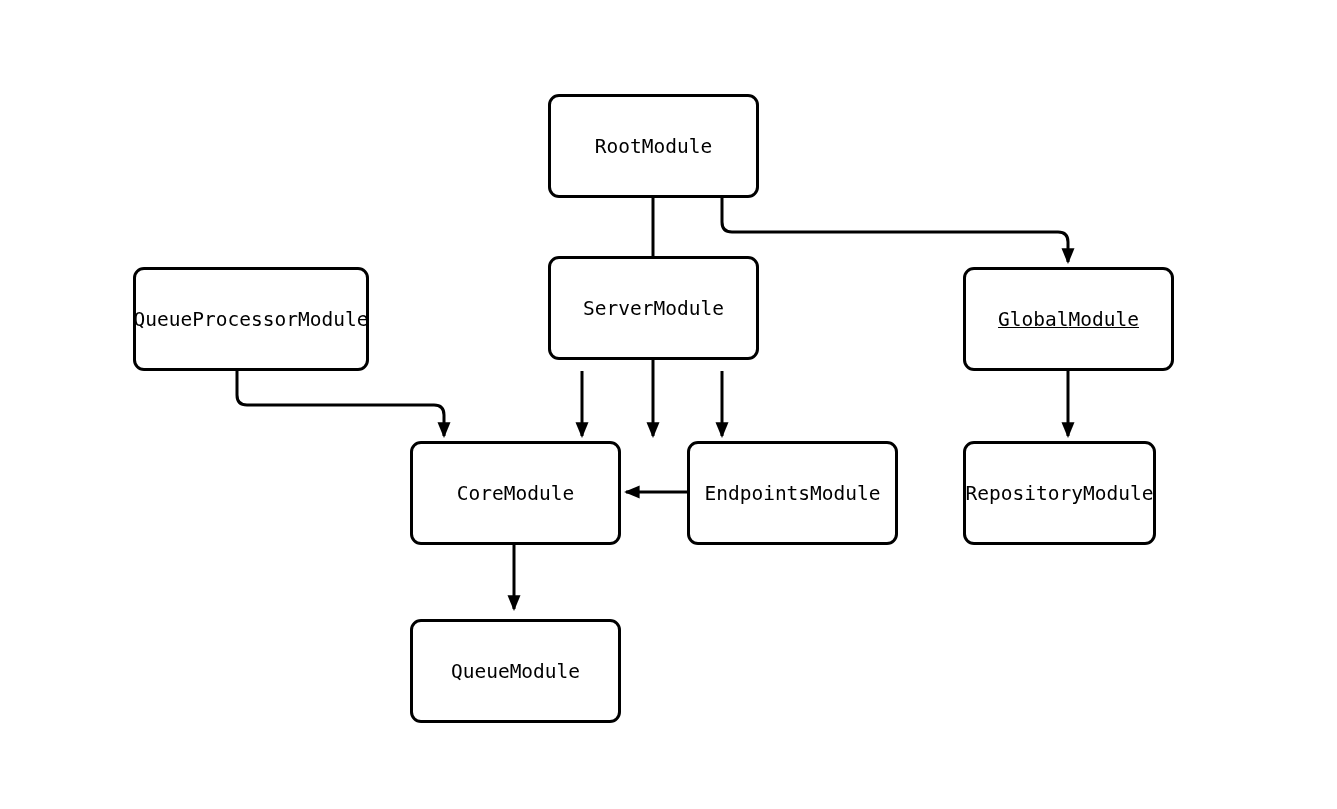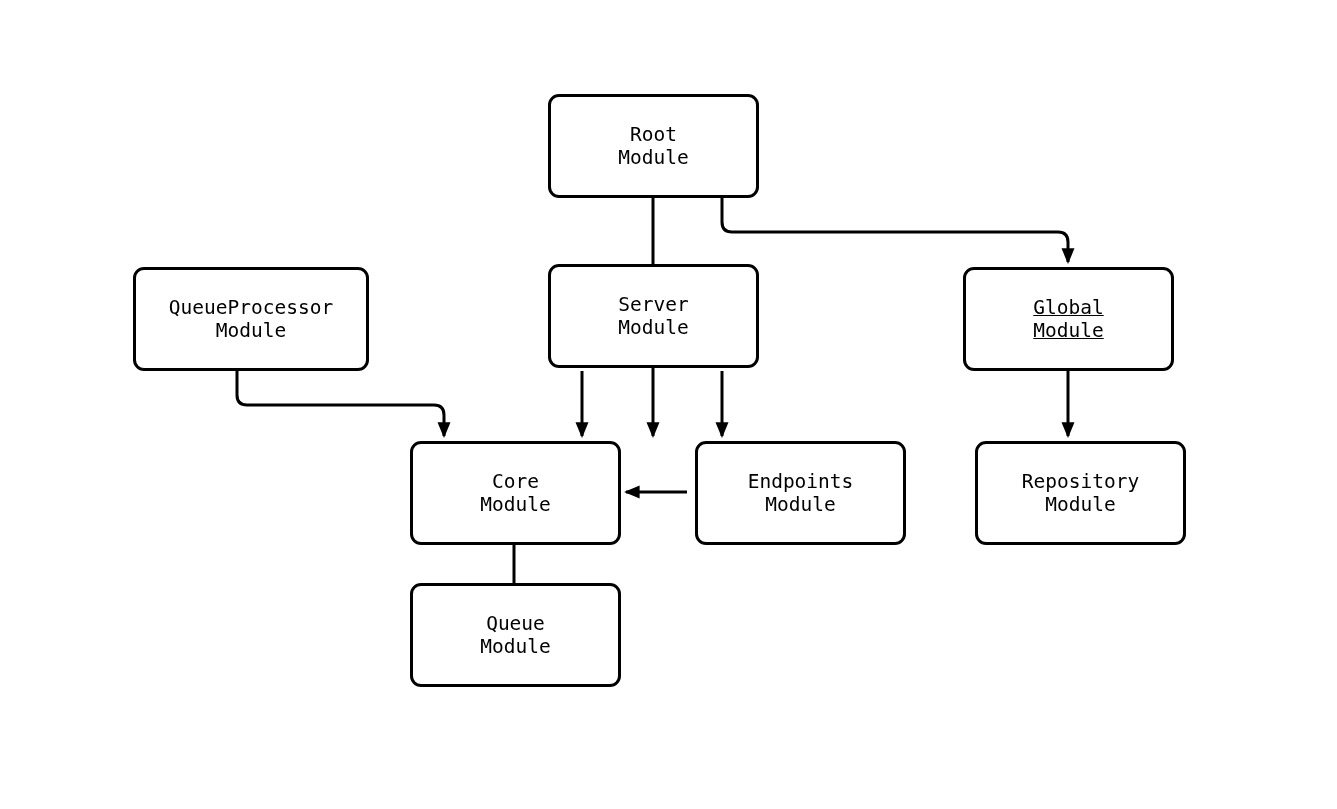--- a/index.html
+++ b/index.html
@@ -26,21 +26,20 @@
     height: 809px;
     pointer-events: none;
   }
   .node {
     position: absolute;
     box-sizing: border-box;
     background: #ffffff;
     border: 3px solid #000000;
     border-radius: 11px;
     display: flex;
-    flex-direction: column;
     align-items: center;
     justify-content: center;
     z-index: 2;
   }
   .node-label {
     font-family: "DejaVu Sans Mono", "Liberation Mono", monospace;
     font-size: 19.5px;
     line-height: 23px;
     color: #000000;
     text-align: center;
@@ -83,43 +82,43 @@
   <div class="node" style="left:548px; top:94px; width:211px; height:104px;">
     <div class="node-label">Root</div>
     <div class="node-label">Module</div>
   </div>
 
   <div class="node" style="left:133px; top:267px; width:236px; height:104px;">
     <div class="node-label">QueueProcessor</div>
     <div class="node-label">Module</div>
   </div>
 
-  <div class="node" style="left:548px; top:264px; width:211px; height:104px;">
+  <div class="node" style="left:548px; top:256px; width:211px; height:104px;">
     <div class="node-label">Server</div>
     <div class="node-label">Module</div>
   </div>
 
   <div class="node" style="left:963px; top:267px; width:211px; height:104px;text-decoration:underline;">
     <div class="node-label">Global</div>
     <div class="node-label">Module</div>
   </div>
 
   <div class="node" style="left:410px; top:441px; width:211px; height:104px;">
     <div class="node-label">Core</div>
     <div class="node-label">Module</div>
   </div>
 
-  <div class="node" style="left:687px; top:441px; width:211px; height:104px;margin-left:8px;">
+  <div class="node" style="left:687px; top:441px; width:211px; height:104px;">
     <div class="node-label">Endpoints</div>
     <div class="node-label">Module</div>
   </div>
 
-  <div class="node" style="left:963px; top:441px; width:211px; height:104px;margin-left:12px;">
+  <div class="node" style="left:963px; top:441px; width:193px; height:104px;">
     <div class="node-label">Repository</div>
     <div class="node-label">Module</div>
   </div>
 
-  <div class="node" style="left:410px; top:583px; width:211px; height:104px;">
+  <div class="node" style="left:410px; top:619px; width:211px; height:104px;">
     <div class="node-label">Queue</div>
     <div class="node-label">Module</div>
   </div>
 
 </div>
 
 </body></html>

